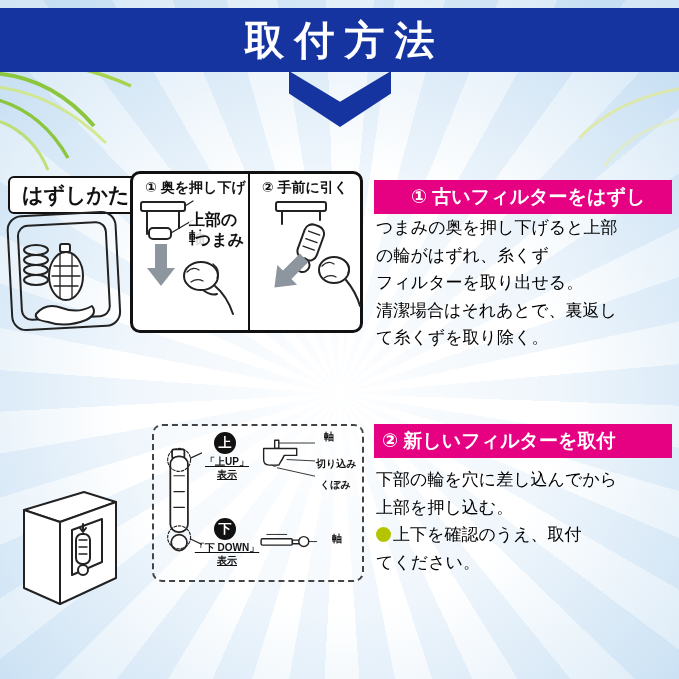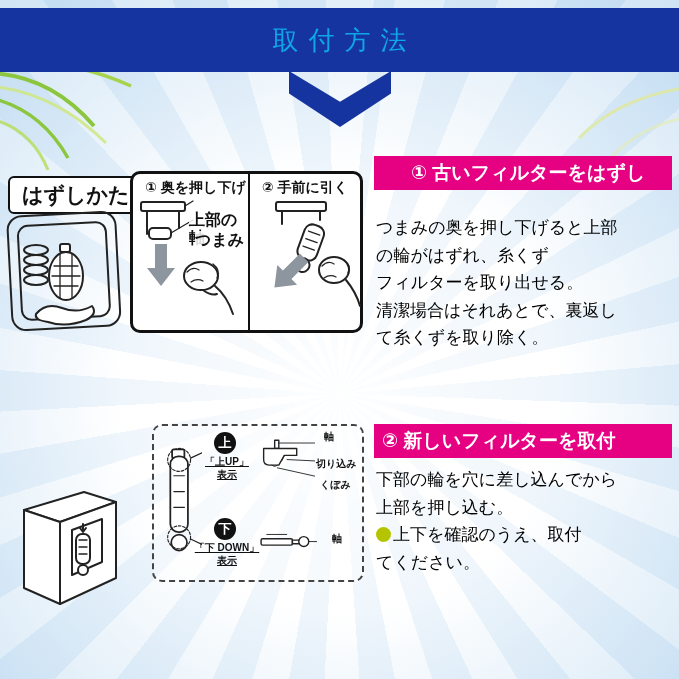--- a/index.html
+++ b/index.html
@@ -5,21 +5,21 @@
   html,body{margin:0;padding:0;background:#ffffff;}
   .stage{
     position:relative;width:679px;height:679px;overflow:hidden;
     font-family:"Liberation Sans","DejaVu Sans",sans-serif;color:#111;
     background:
       radial-gradient(circle at 50% 58%, rgba(255,255,255,.96) 0%, rgba(255,255,255,.55) 42%, rgba(168,206,236,.55) 100%),
       repeating-conic-gradient(from 8deg at 50% 58%, #ffffff 0deg 7deg, #dcebf8 7deg 14deg);
   }
   
   .header{position:absolute;left:0;top:8px;right:0;height:64px;display:flex;align-items:center;justify-content:center;}
-  .header-title{color:#0ea5e9;font-size:26px;font-weight:400;letter-spacing:10px;padding-left:10px;}
+  .header-title{color:#ffffff;font-size:40px;font-weight:700;letter-spacing:10px;padding-left:10px;}
   .header-chevron{position:absolute;left:289px;top:71px;width:102px;height:56px;
     clip-path:polygon(0 0,50% 55%,100% 0,100% 40%,50% 100%,0 40%);}
   
   .deco{position:absolute;pointer-events:none;}
   
   .pill-label{position:absolute;background:#fff;border:2px solid #111;border-radius:6px;
     padding:3px 12px;font-size:21px;font-weight:700;white-space:nowrap;}
   
   .steps-box{position:absolute;left:130px;top:171px;width:233px;height:162px;background:#fff;
     border:3px solid #111;border-radius:10px;display:flex;box-sizing:border-box;}
@@ -116,21 +116,21 @@
         <g transform="rotate(45 40 78)">
           <polygon class="gray" points="34,58 34,82 26,82 40,100 54,82 46,82 46,58"></polygon>
         </g>
         <ellipse class="ink-fill" cx="84" cy="76" rx="15" ry="13"></ellipse>
         <path class="thin" d="M72,72 q6,-6 12,-2 M74,84 q6,-4 12,-1 M94,66 q8,6 4,13"></path>
         <path class="ink" d="M96,86 q10,12 14,26"></path>
       </svg>
     </div>
   </div>
 
-  <div class="pink-banner" style="top: 156px; background-color: rgb(230, 0, 130); padding-left: 37px;">
+  <div class="pink-banner" style="top: 180px; background-color: rgb(230, 0, 130); padding-left: 37px;">
     <span>① 古いフィルターをはずし</span>
   </div>
   <div class="body-text pre" style="top:214px;">つまみの奥を押し下げると上部
 の輪がはずれ、糸くず
 フィルターを取り出せる。
 清潔場合はそれあとで、裏返し
 て糸くずを取り除く。</div>
 
 
   <svg class="deco" style="left:10px;top:476px;" width="120" height="142" viewBox="0 0 120 142">

